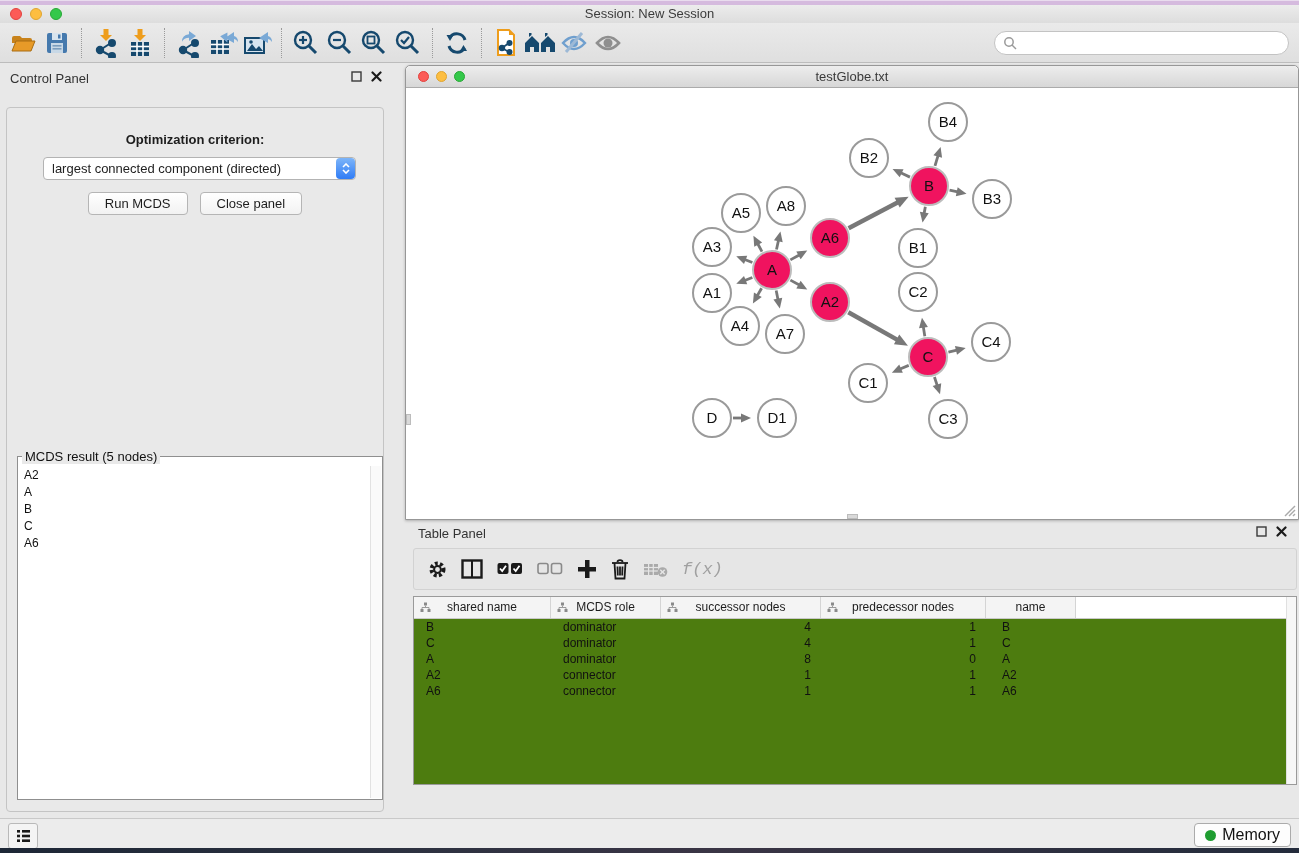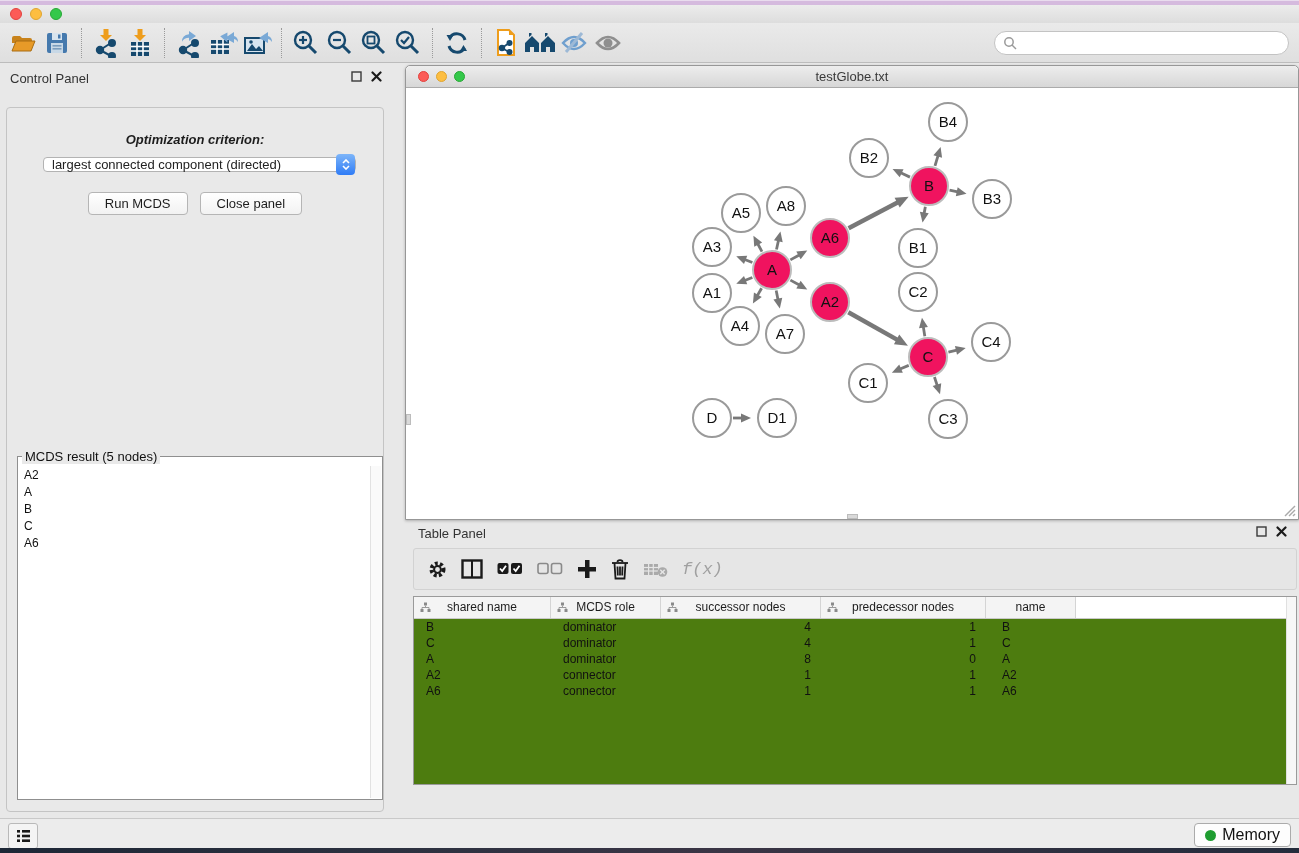--- a/index.html
+++ b/index.html
@@ -35,22 +35,22 @@
   .panel-glyphs { position:absolute; right:8px; top:8px; display:flex; gap:9px; align-items:center; }
   .cp-tabs { position:absolute; left:0; top:32px; width:100%; display:flex; justify-content:center; z-index:2; }
   .seg { display:flex; }
   .seg .tab { background:#fff; border:1px solid #b3b3b3; border-left-width:0; font-size:13px;
               padding:3px 12px; color:#222; }
   .seg .tab:first-child { border-left-width:1px; border-radius:4px 0 0 4px; }
   .seg .tab:last-child { border-radius:0 4px 4px 0; }
   .seg .tab.active { background:linear-gradient(#6fb0fb,#3d8df6); border-color:#3d82e0; color:#fff; }
   .control-inner { position:absolute; left:6px; top:44px; width:378px; height:705px;
                    background:#e9e9e9; border:1px solid #c4c4c4; border-radius:4px; }
-  .opt-label { position:absolute; left:0; width:100%; top:24px; text-align:center; font-size:13px; font-weight:700; color:#1d1d1d;font-style:italic; }
-  .dropdown { position:absolute; left:36px; top:49px; width:313px; height:15px; background:#fff;
+  .opt-label { position:absolute; left:0; width:100%; top:24px; text-align:center; font-size:13px; font-weight:700; color:#1d1d1d; }
+  .dropdown { position:absolute; left:36px; top:49px; width:313px; height:23px; background:#fff;
               border:1px solid #b3b3b3; border-radius:4px; display:flex; align-items:center; }
   .dropdown-value { font-size:13px; padding-left:8px; flex:1; white-space:nowrap; overflow:hidden; }
   .dropdown-stepper { width:19px; height:21px; border-radius:4px; margin-right:0px;
                       background:linear-gradient(#7db5f9,#2f7cf6); display:flex; flex-direction:column;
                       align-items:center; justify-content:center; gap:1px; }
   .btn-row { position:absolute; left:0; top:84px; width:100%; display:flex; justify-content:center; gap:12px; }
   .push-btn { background:linear-gradient(#ffffff,#f2f2f2); border:1px solid #b5b5b5; border-radius:4px;
               font-size:13px; padding:3px 16px; color:#1d1d1d; }
   .mcds-fieldset { position:absolute; left:10px; top:348px; width:366px; height:344px;
                    border:1px solid #8f8f8f; background:#fff; }
@@ -112,20 +112,21 @@
 <div class="app">
 
   <div class="top-strip"></div>
 
   <div class="titlebar">
     <div class="lights">
       <div class="light red"></div>
       <div class="light yellow"></div>
       <div class="light green"></div>
     </div>
+    <div class="titlebar-title">Session: New Session</div>
   </div>
 
   <div class="toolbar">
     <div class="tbtn">
       <svg width="28" height="26" viewBox="0 0 28 26">
           <path d="M3 8 q0-2 2-2 h6 l2 2 h8 q2 0 2 2 v3 H3z" fill="#c8821a"></path>
           <path d="M3 21 L7 11 h19 l-4 10z" fill="#e79a28" stroke="#a96d12" stroke-width="1"></path>
         </svg>
     </div>
     <div class="tbtn">

